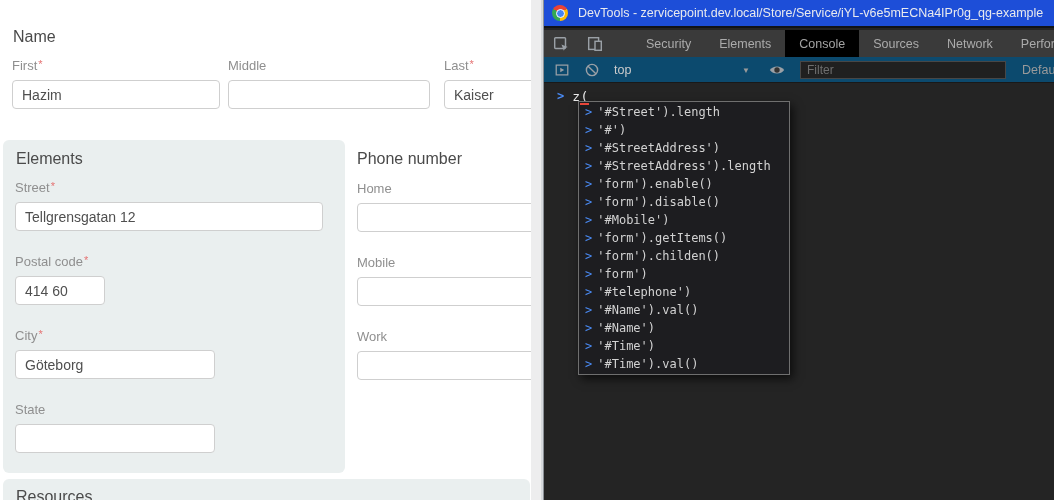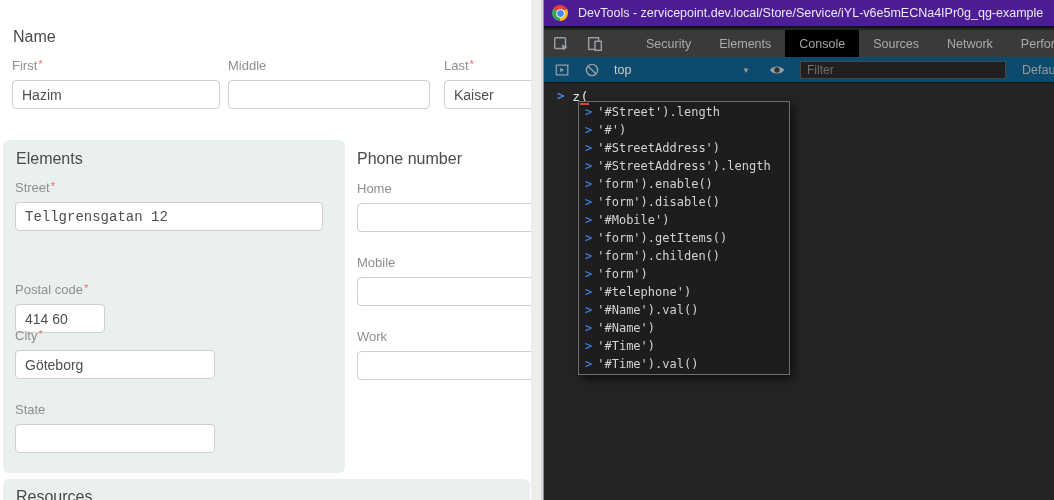--- a/index.html
+++ b/index.html
@@ -18,43 +18,43 @@
 
   .name-sec { position:absolute; left:0; top:0; width:543px; height:140px; }
   .name-sec .sec-title { position:absolute; left:13px; top:28px; }
   .fg-n0 { left:12px; top:58px; }  .fg-n0 input { width:208px; }
   .fg-n1 { left:228px; top:58px; } .fg-n1 input { width:202px; }
   .fg-n2 { left:444px; top:58px; } .fg-n2 input { width:200px; }
 
   .addr-panel { position:absolute; left:3px; top:140px; width:342px; height:333px;
                 background:#eaefef; border-radius:6px; }
   .addr-panel .sec-title { position:absolute; left:13px; top:10px; }
-  .fg-a0 { left:12px; top:40px; }  .fg-a0 input { width:308px;font-family:Liberation Mono, monospace; }
-  .fg-a1 { left:12px; top:114px;margin-top:28px; } .fg-a1 input { width:90px; }
+  .fg-a0 { left:12px; top:40px; }  .fg-a0 input { width:308px; }
+  .fg-a1 { left:12px; top:114px; } .fg-a1 input { width:90px; }
   .fg-a2 { left:12px; top:188px; } .fg-a2 input { width:200px; }
   .fg-a3 { left:12px; top:262px; } .fg-a3 input { width:200px; }
 
   .phone-sec { position:absolute; left:357px; top:140px; width:186px; height:333px; }
   .phone-sec .sec-title { position:absolute; left:0; top:10px; }
   .fg-p0 { left:0; top:41px; }  .fg-p1 { left:0; top:115px; } .fg-p2 { left:0; top:189px; }
   .phone-sec input { width:181px; }
 
   .res-panel { position:absolute; left:3px; top:479px; width:527px; height:60px;
                background:#eaefef; border-radius:6px; }
   .res-panel .sec-title { position:absolute; left:13px; top:9px; }
 
   .page-scrollbar { position:absolute; left:531px; top:0; width:12px; height:500px;
                     background:#ededee; border-right:2px solid #d6d9dc; z-index:5; }
 
   
   .devtools { position:absolute; left:543px; top:0; width:511px; height:500px;
               background:#242424; z-index:10; border-left:1px solid #8b9096;
               font-size:12.5px; color:#c9c9c9; }
 
-  .dt-titlebar { position:absolute; left:0; top:0; right:0; height:28px; background:#4c1d95;
+  .dt-titlebar { position:absolute; left:0; top:0; right:0; height:28px; background:#1d4ed8;
                  border-bottom:2px solid #101318; display:flex; align-items:center; }
   .chrome-icon { width:16px; height:16px; border-radius:50%; margin:0 10px 0 8px;
                  background:conic-gradient(from -60deg,#ea4335 0 120deg,#fbbc05 0 240deg,#34a853 0 360deg);
                  position:relative; flex:0 0 auto; }
   .chrome-icon::after { content:""; position:absolute; inset:3.5px; border-radius:50%;
                         background:#4285f4; border:1.5px solid #fff; }
   .dt-title { color:#e9eaee; font-size:12.5px; white-space:nowrap; overflow:hidden; }
 
   .dt-tabbar { position:absolute; left:0; top:30px; right:0; height:27px; background:#3a3a3a;
                display:flex; align-items:stretch; }

